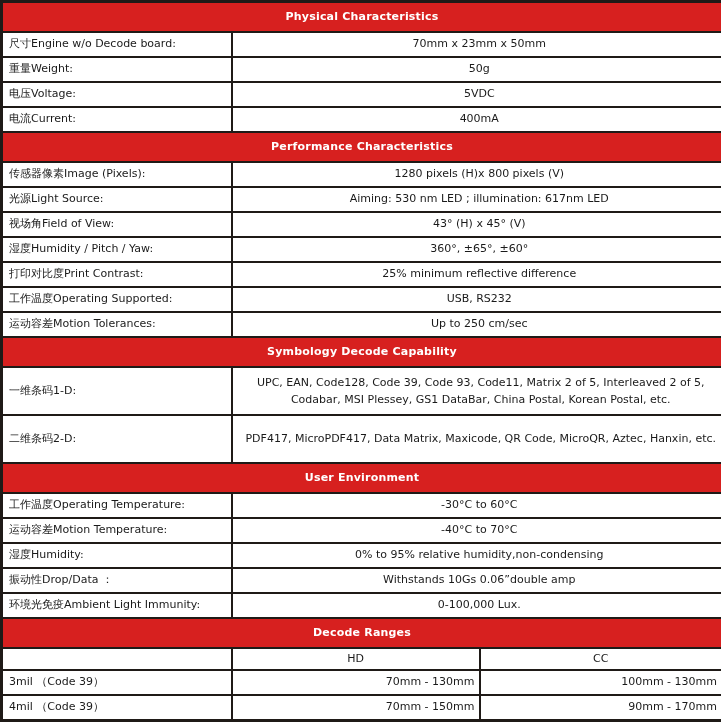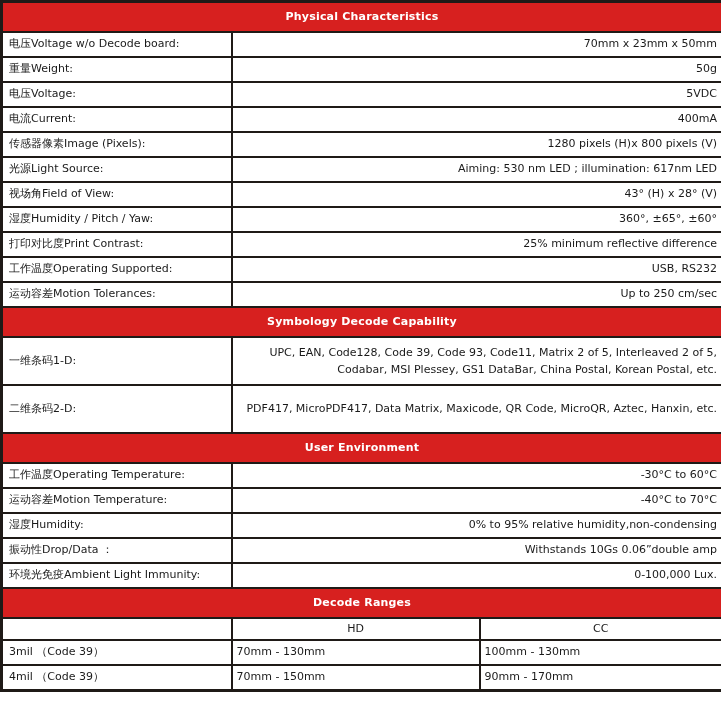--- a/index.html
+++ b/index.html
@@ -36,26 +36,26 @@
     letter-spacing: 0.2px;
   }
   td.lbl {
     padding: 2px 4px 2px 6px;
     height: 19px;
     text-align: left;
     white-space: nowrap;
   }
   td.val {
     padding: 2px 4px 2px 9px;
-    text-align: right;
+    text-align: center;
   }
   tr.tall td { height: 42px; }
   tr.tall td.val { line-height: 1.55; padding-left: 12px; }
   td.center {
-    text-align: left;
+    text-align: right;
     padding: 2px 4px;
     height: 19px;
   }
   td.subhdr {
     text-align: center;
     height: 18px;
     font-size: 13.5px;
   }
 </style>
 </head>
@@ -66,47 +66,50 @@
     <col style="width:230px">
     <col style="width:248px">
     <col style="width:243px">
   </colgroup>
 
   <tbody>
       <tr>
     <td class="hdr" colspan="3">Physical Characteristics</td>
   </tr>
   <tr>
-    <td class="lbl">电压Voltage w/o Decode board:</td>
+    <td class="lbl">尺寸Engine w/o Decode board:</td>
     <td class="val" colspan="2">70mm x 23mm x 50mm</td>
   </tr>
   <tr>
     <td class="lbl">重量Weight:</td>
     <td class="val" colspan="2">50g</td>
   </tr>
   <tr>
     <td class="lbl">电压Voltage:</td>
     <td class="val" colspan="2">5VDC</td>
   </tr>
   <tr>
     <td class="lbl">电流Current:</td>
     <td class="val" colspan="2">400mA</td>
   </tr>
 
   <tr>
+    <td class="hdr" colspan="3">Performance Characteristics</td>
+  </tr>
+  <tr>
     <td class="lbl">传感器像素Image (Pixels):</td>
     <td class="val" colspan="2">1280 pixels (H)x 800 pixels (V)</td>
   </tr>
   <tr>
     <td class="lbl">光源Light Source:</td>
     <td class="val" colspan="2">Aiming: 530 nm LED ; illumination: 617nm LED</td>
   </tr>
   <tr>
     <td class="lbl">视场角Field of View:</td>
-    <td class="val" colspan="2">43° (H) x 28° (V)</td>
+    <td class="val" colspan="2">43° (H) x 45° (V)</td>
   </tr>
   <tr>
     <td class="lbl">湿度Humidity / Pitch / Yaw:</td>
     <td class="val" colspan="2">360°, ±65°, ±60°</td>
   </tr>
   <tr>
     <td class="lbl">打印对比度Print Contrast:</td>
     <td class="val" colspan="2">25% minimum reflective difference</td>
   </tr>
   <tr>

